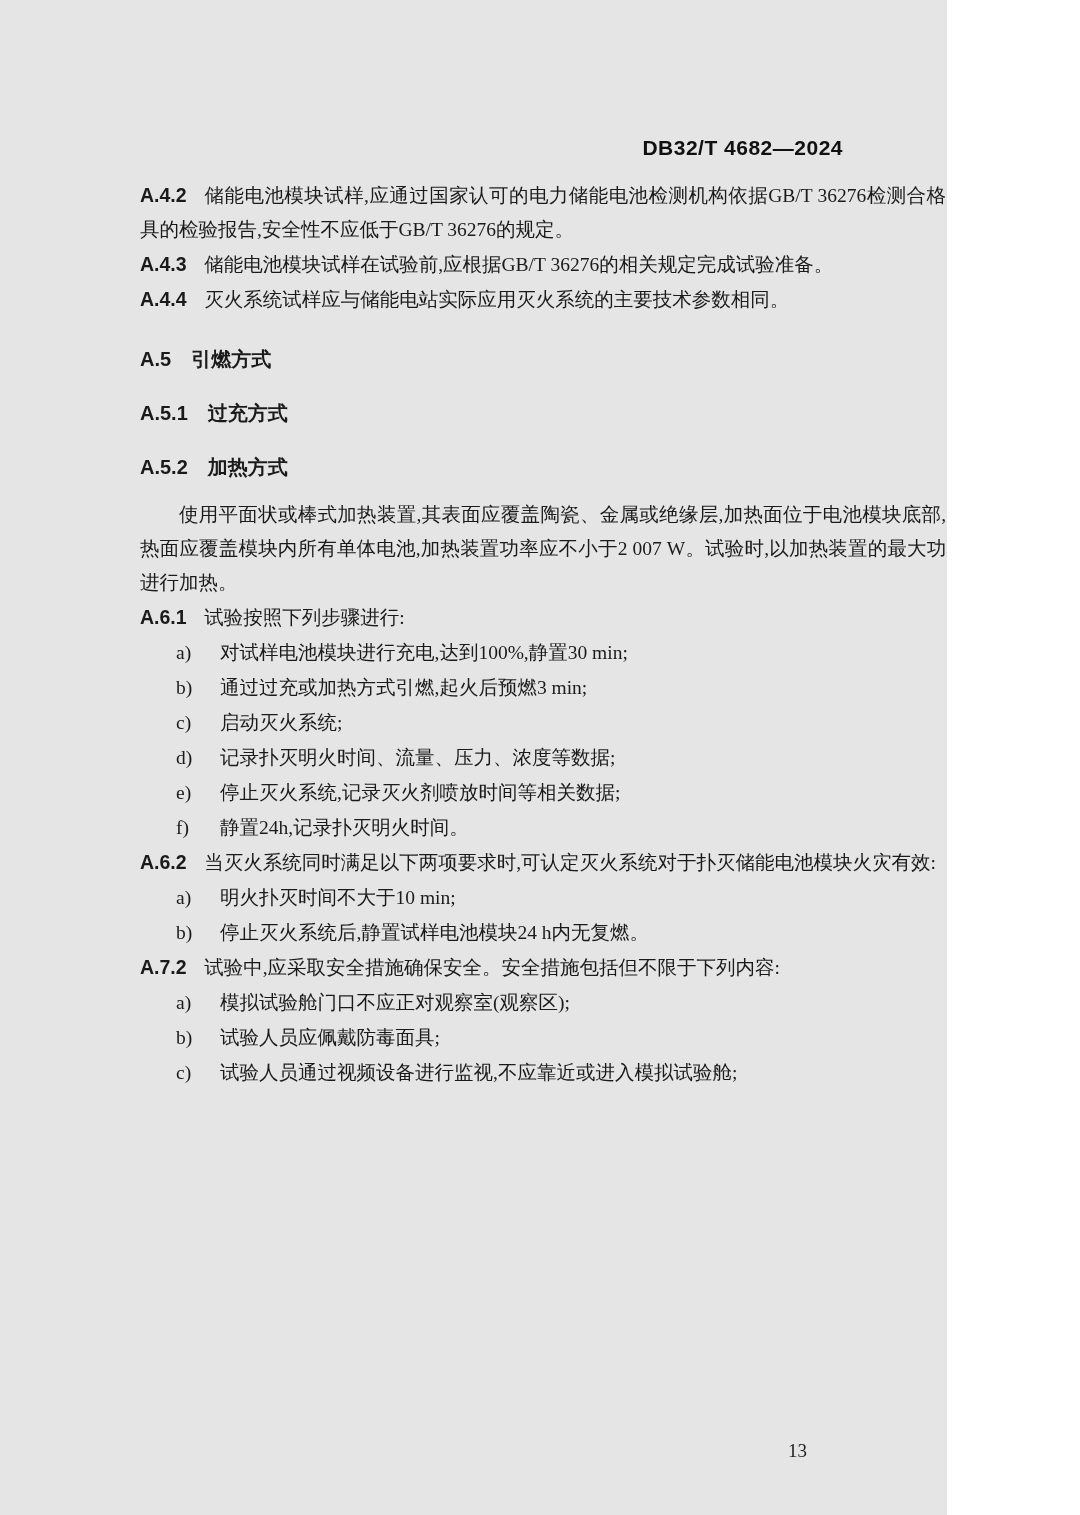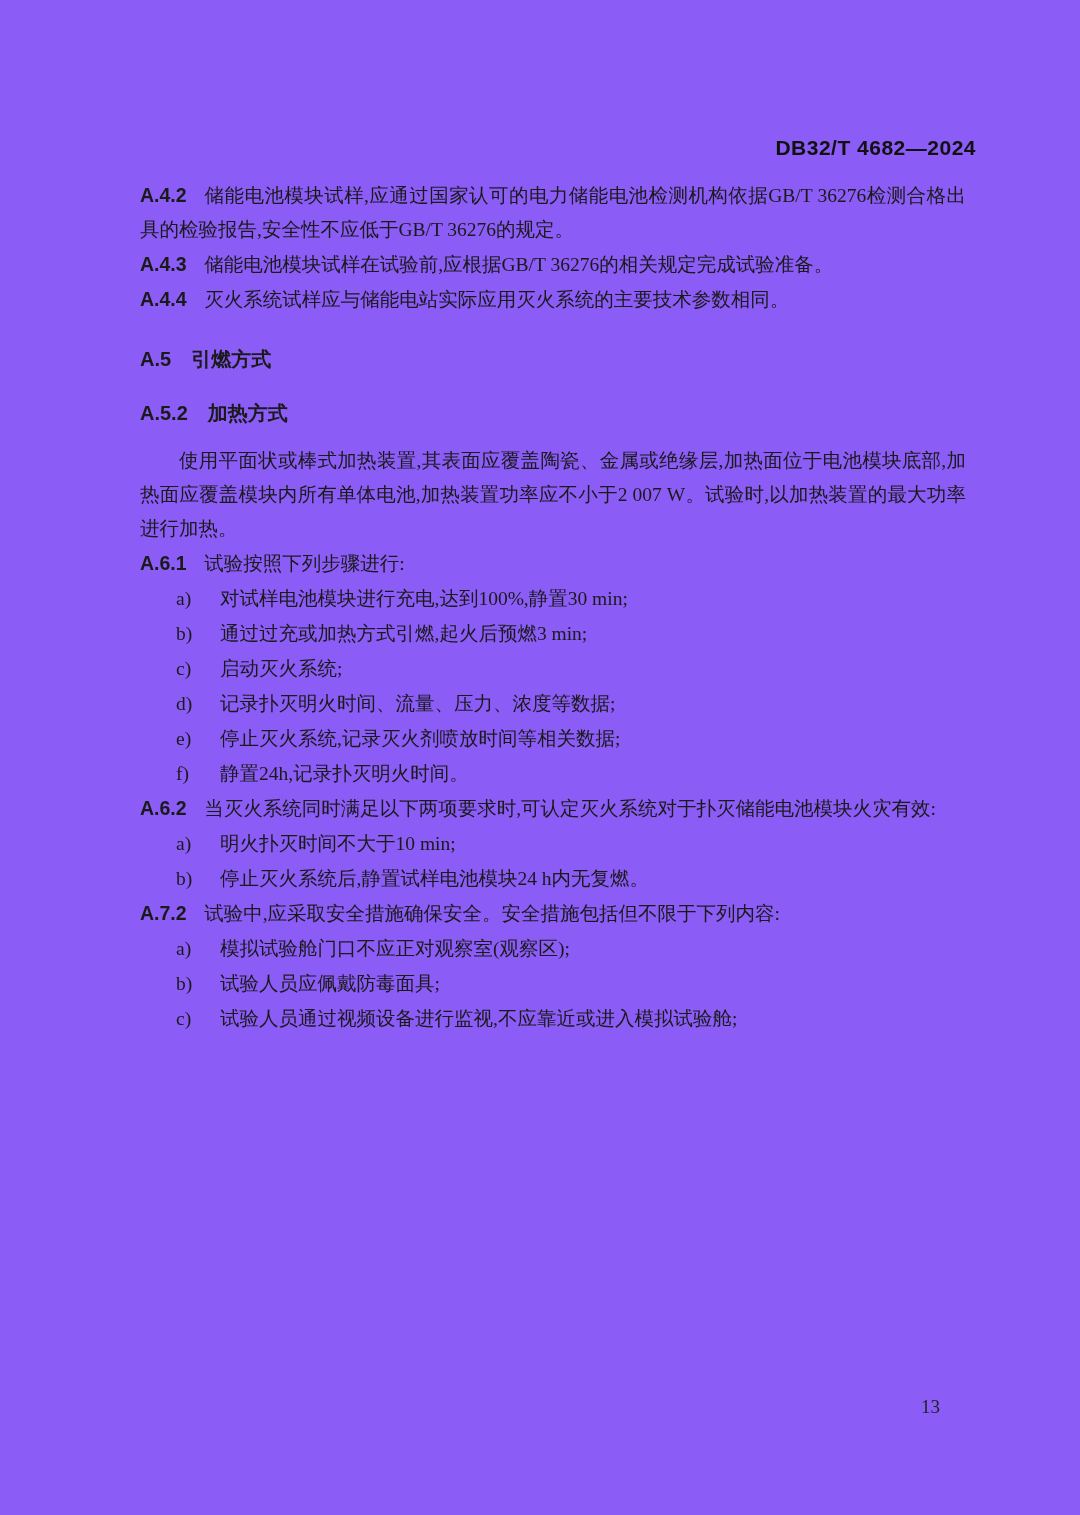--- a/index.html
+++ b/index.html
@@ -2,23 +2,23 @@
 <html><head>
 <meta charset="utf-8">
 <style>
   html, body {
     margin: 0;
     padding: 0;
     background: #ffffff;
   }
   .page {
     position: relative;
-    width: 1080px;
+    width: 947px;
     height: 1515px;
-    background: #8b5cf6;
+    background: #e5e5e5;
     overflow: hidden;
     font-family: "Liberation Serif", "DejaVu Serif", serif;
     color: #1a1a1a;
   }
   .doc-header {
     position: absolute;
     top: 136px;
     right: 104px;
     font-family: "Liberation Sans", "DejaVu Sans", sans-serif;
     font-weight: bold;
@@ -69,21 +69,21 @@
   }
   .li-label {
     flex: none;
     width: 44px;
   }
   .li-text {
     flex: 1;
   }
   .page-number {
     position: absolute;
-    top: 1396px;
+    top: 1440px;
     right: 140px;
     font-size: 19px;
     color: #222;
     margin-left: 12px;
   }
 </style>
 </head>
 <body>
 
 <div class="page">
@@ -91,20 +91,21 @@
   <div class="doc-header">DB32/T 4682—2024</div>
 
   <main class="content">
 
     <p class="clause"><span class="num">A.4.2</span><span>储能电池模块试样,应通过国家认可的电力储能电池检测机构依据GB/T 36276检测合格出具的检验报告,安全性不应低于GB/T 36276的规定。</span></p>
     <p class="clause"><span class="num">A.4.3</span><span>储能电池模块试样在试验前,应根据GB/T 36276的相关规定完成试验准备。</span></p>
     <p class="clause"><span class="num">A.4.4</span><span>灭火系统试样应与储能电站实际应用灭火系统的主要技术参数相同。</span></p>
 
     <h2 class="sec-heading"><span class="num">A.5</span><span>引燃方式</span></h2>
 
+    <h3 class="sub-heading"><span class="num">A.5.1</span><span>过充方式</span></h3>
 
     <h3 class="sub-heading"><span class="num">A.5.2</span><span>加热方式</span></h3>
     <p class="body-para">使用平面状或棒式加热装置,其表面应覆盖陶瓷、金属或绝缘层,加热面位于电池模块底部,加热面应覆盖模块内所有单体电池,加热装置功率应不小于2 007 W。试验时,以加热装置的最大功率进行加热。</p>
 
 
     <p class="clause"><span class="num">A.6.1</span><span>试验按照下列步骤进行:</span></p>
 
     <div class="li">
         <span class="li-label">a)</span>
         <span class="li-text">对试样电池模块进行充电,达到100%,静置30 min;</span>

